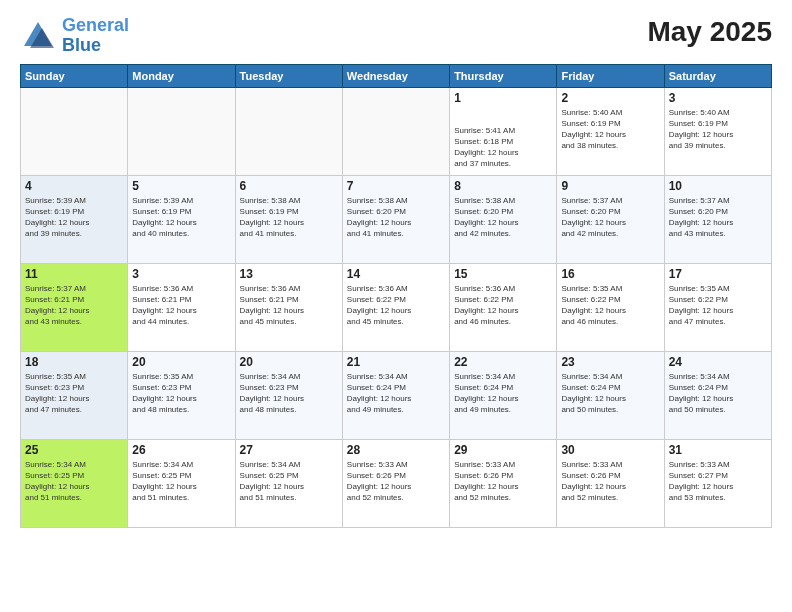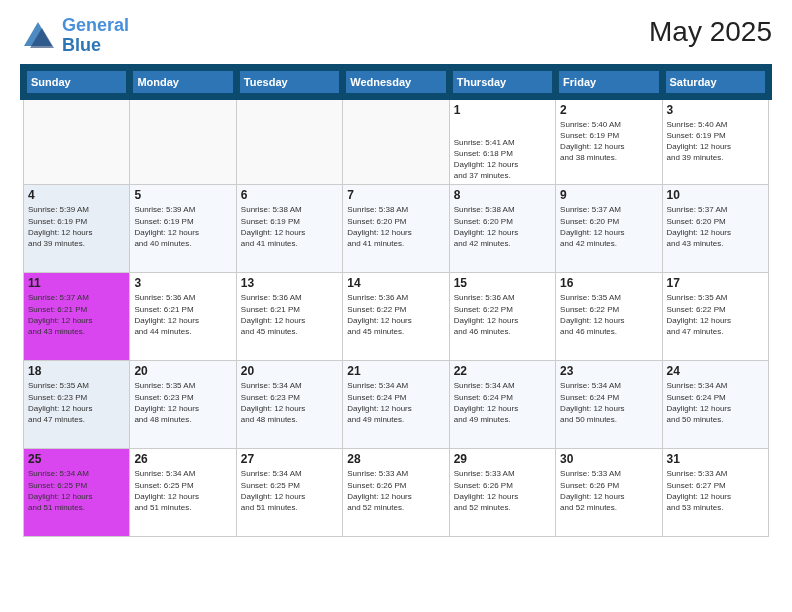--- a/index.html
+++ b/index.html
@@ -38,55 +38,55 @@
     }
     .logo-icon {
       width: 36px;
       height: 36px;
     }
     .title-block {
       text-align: right;
     }
     .month-title {
       font-size: 28px;
-      font-weight: normal;
+      font-weight: bold;
       color: #222;
     }
     .location {
       font-size: 14px;
       color: #555;
     }
     .calendar {
       width: 100%;
       border-collapse: collapse;
       table-layout: fixed;
     }
     .calendar thead th {
       background-color: #2e75b6;
       color: #fff;
       font-size: 11px;
       font-weight: bold;
       padding: 5px 4px;
       text-align: left;
-      border: 7px solid #0c4a6e;
+      border: 1px solid #0c4a6e;
     }
     .calendar tbody td {
       vertical-align: top;
       border: 1px solid #ccc;
       padding: 3px 4px;
       font-size: 8.5px;
       color: #222;
       height: 88px;
       background: #fff;
     }
     .calendar tbody tr:nth-child(even) td {
       background: #f5f8fc;
     }
     .calendar tbody td:first-child {
-      background: #d946ef;
+      background: #bef264;
     }
     .calendar tbody tr:nth-child(even) td:first-child {
       background: #e8eef5;
     }
     .day-num {
       font-size: 12px;
       font-weight: bold;
       color: #222;
       display: block;
       margin-bottom: 2px;

